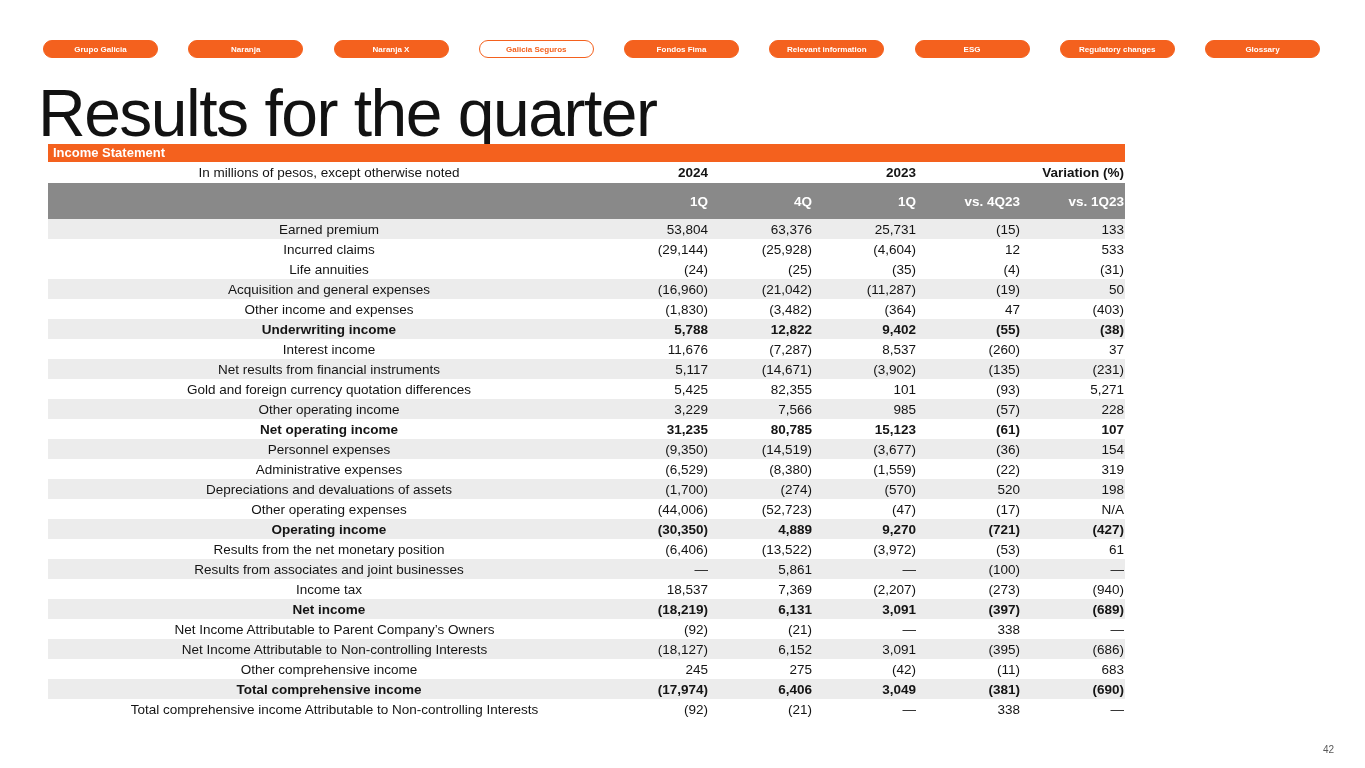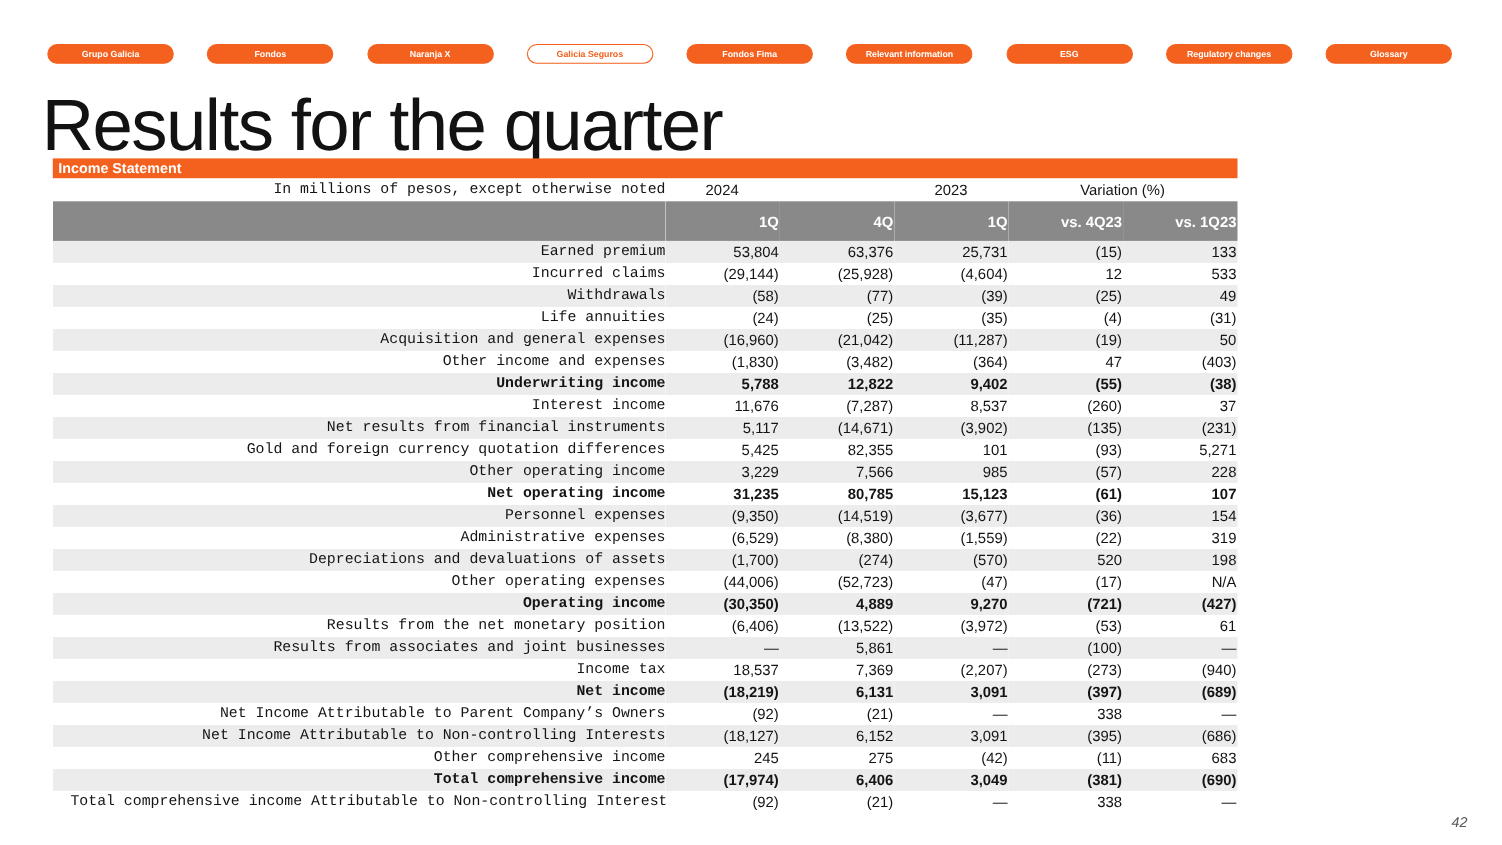--- a/index.html
+++ b/index.html
@@ -42,42 +42,42 @@
     height:18px;line-height:18px;
     font-size:13px;font-weight:bold;padding-left:5px;
   }
   table{
     border-collapse:collapse;table-layout:fixed;width:1077px;
     font-size:13.5px;color:#141414;
   }
   col.c-label{width:557px;}
   col.c-num{width:104px;}
   td{padding:0;height:20px;vertical-align:middle;white-space:nowrap;overflow:hidden;}
-  td.label{text-align:right;padding-left:5px;font-family:Liberation Mono, monospace;}
+  td.label{text-align:center;padding-left:5px;}
   td.label.indent{padding-left:16px;}
   td.num{text-align:right;padding-right:1px;}
   tr.unit-row td{height:21px;}
-  tr.unit-row .bold{font-weight:normal;text-align:center;}
+  tr.unit-row .bold{font-weight:bold;}
   tr.q-row td{
     background:var(--hdr-gray);color:#fff;font-weight:bold;height:36px;
   }
   tbody tr.stripe td{background:var(--stripe);}
   tbody tr.bold td{font-weight:bold;}
   
   .page-number{
     position:absolute;right:31px;bottom:13px;
-    font-size:13px;color:#595959;font-style:italic;
+    font-size:10px;color:#595959;
   }
 </style>
 </head>
 <body>
 
 <nav class="top-nav">
     <button class="nav-btn">Grupo Galicia</button>
-    <button class="nav-btn">Fondos</button>
+    <button class="nav-btn">Naranja</button>
     <button class="nav-btn">Naranja X</button>
     <button class="nav-btn outlined">Galicia Seguros</button>
     <button class="nav-btn">Fondos Fima</button>
     <button class="nav-btn">Relevant information</button>
     <button class="nav-btn">ESG</button>
     <button class="nav-btn">Regulatory changes</button>
     <button class="nav-btn">Glossary</button>
   </nav>
 
 <h1 class="page-title">Results for the quarter</h1>
@@ -120,28 +120,20 @@
           <td class="num">133</td>
         </tr>
         <tr class="">
           <td class="label">Incurred claims</td>
           <td class="num">(29,144)</td>
           <td class="num">(25,928)</td>
           <td class="num">(4,604)</td>
           <td class="num">12</td>
           <td class="num">533</td>
         </tr>
-        <tr class="stripe">
-          <td class="label">Withdrawals</td>
-          <td class="num">(58)</td>
-          <td class="num">(77)</td>
-          <td class="num">(39)</td>
-          <td class="num">(25)</td>
-          <td class="num">49</td>
-        </tr>
         <tr class="">
           <td class="label">Life annuities</td>
           <td class="num">(24)</td>
           <td class="num">(25)</td>
           <td class="num">(35)</td>
           <td class="num">(4)</td>
           <td class="num">(31)</td>
         </tr>
         <tr class="stripe">
           <td class="label">Acquisition and general expenses</td>

